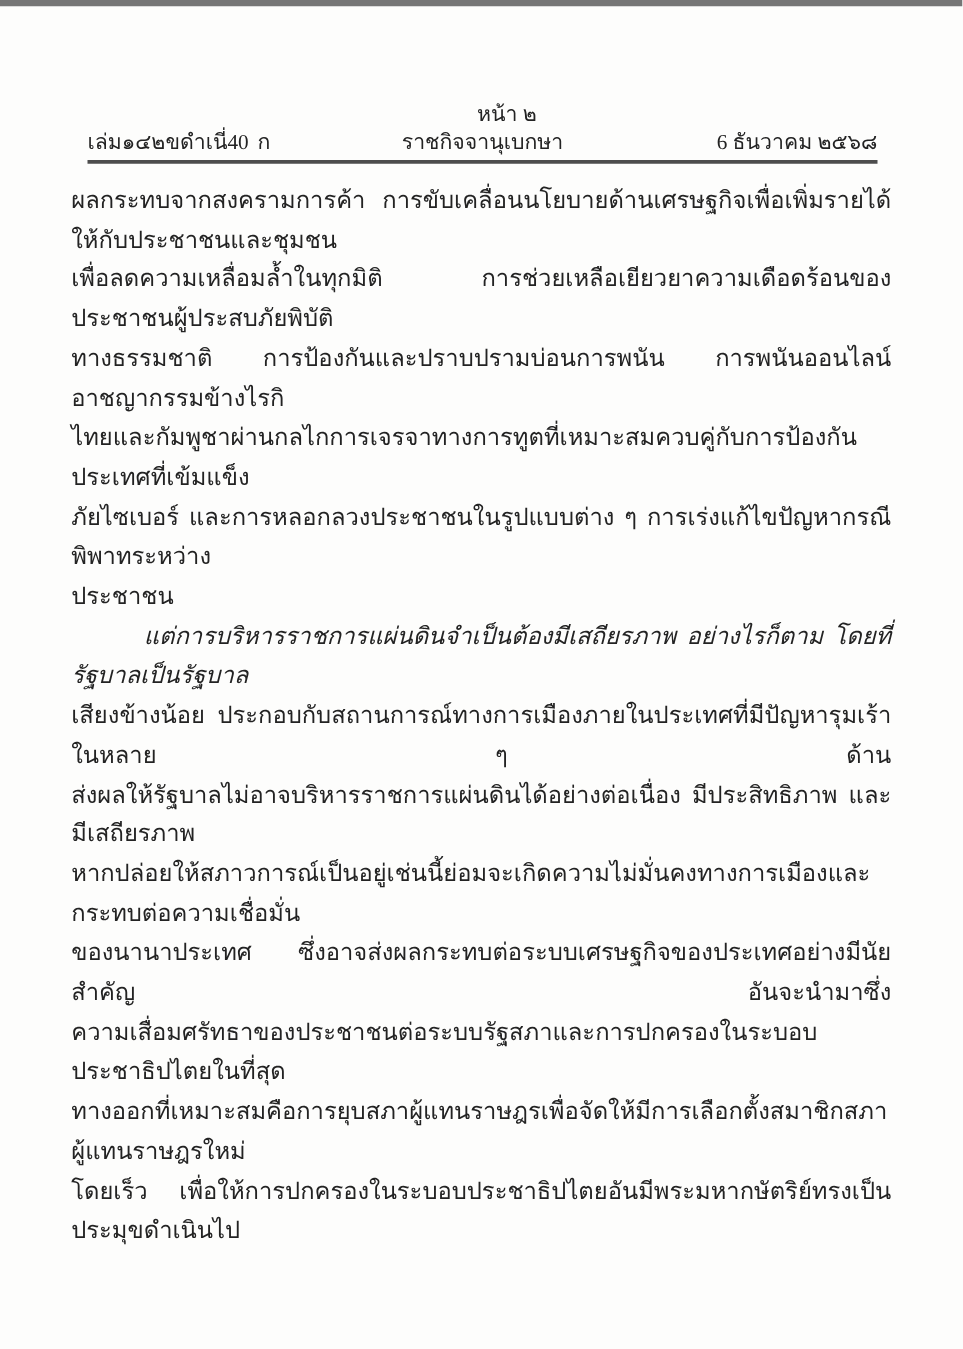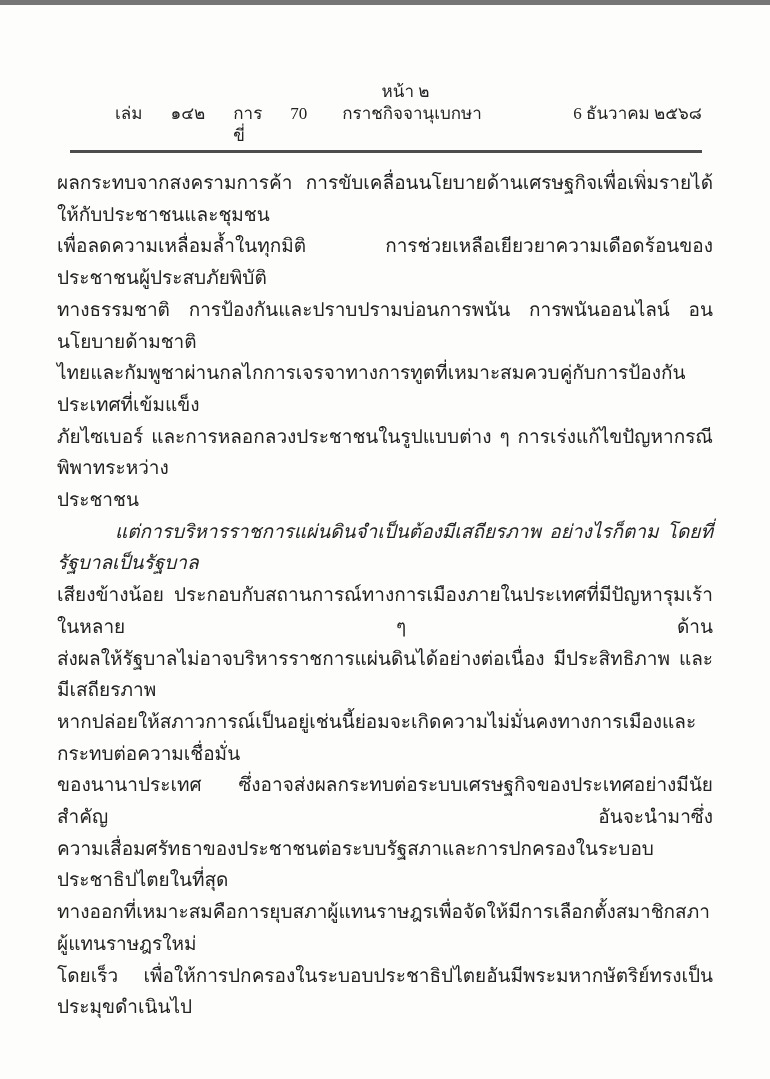--- a/index.html
+++ b/index.html
@@ -23,21 +23,21 @@
     padding-left: 41px;
   }
   .meta-row {
     display: grid;
     grid-template-columns: 1fr auto 1fr;
     align-items: baseline;
     margin: 0 68px 0 70px;
     font-size: 17px;
     line-height: 22px;
   }
-  .issue { display: flex; gap: 28px; justify-self: start; margin-left: 45px; }
+  .issue { display: flex; gap: 0; justify-self: start; }
   .issue .book { margin-left: 7px; }
   .gazette { justify-self: center; }
   .date { justify-self: end; display: flex; gap: 10px; }
   .rule {
     border: 0;
     border-top: 3px solid #4d4d4d;
     margin: 3px 68px 0 70px;
   }
   .doc {
     margin: 14px 57px 0 57px;
@@ -52,34 +52,34 @@
 <body>
 
 <div class="topbar"></div>
 
 <header class="page-header">
   <div class="page-no">หน้า ๒</div>
   <div class="meta-row">
     <div class="issue">
       <span>เล่ม</span>
       <span>๑๔๒</span>
-      <span>การขี่</span>
-      <span>70</span>
+      <span>ขดำเนี่</span>
+      <span>40</span>
       <span class="book">ก</span>
     </div>
     <div class="gazette">ราชกิจจานุเบกษา</div>
     <div class="date">6 ธันวาคม ๒๕๖๘</div>
   </div>
   <hr class="rule">
 </header>
 
 <main class="doc">
     <div class="ln fill">ผลกระทบจากสงครามการค้า การขับเคลื่อนนโยบายด้านเศรษฐกิจเพื่อเพิ่มรายได้ให้กับประชาชนและชุมชน</div>
     <div class="ln fill">เพื่อลดความเหลื่อมล้ำในทุกมิติ การช่วยเหลือเยียวยาความเดือดร้อนของประชาชนผู้ประสบภัยพิบัติ</div>
-    <div class="ln fill">ทางธรรมชาติ การป้องกันและปราบปรามบ่อนการพนัน การพนันออนไลน์ อนนโยบายด้ามชาติ</div>
+    <div class="ln fill">ทางธรรมชาติ การป้องกันและปราบปรามบ่อนการพนัน การพนันออนไลน์ อาชญากรรมข้างไรกิ</div>
     <div class="ln fill">ไทยและกัมพูชาผ่านกลไกการเจรจาทางการทูตที่เหมาะสมควบคู่กับการป้องกันประเทศที่เข้มแข็ง</div>
     <div class="ln fill">ภัยไซเบอร์ และการหลอกลวงประชาชนในรูปแบบต่าง ๆ การเร่งแก้ไขปัญหากรณีพิพาทระหว่าง</div>
     <div class="ln">ประชาชน</div>
     <div class="ln ind fill">แต่การบริหารราชการแผ่นดินจำเป็นต้องมีเสถียรภาพ อย่างไรก็ตาม โดยที่รัฐบาลเป็นรัฐบาล</div>
     <div class="ln fill">เสียงข้างน้อย ประกอบกับสถานการณ์ทางการเมืองภายในประเทศที่มีปัญหารุมเร้าในหลาย ๆ ด้าน</div>
     <div class="ln fill">ส่งผลให้รัฐบาลไม่อาจบริหารราชการแผ่นดินได้อย่างต่อเนื่อง มีประสิทธิภาพ และมีเสถียรภาพ</div>
     <div class="ln fill">หากปล่อยให้สภาวการณ์เป็นอยู่เช่นนี้ย่อมจะเกิดความไม่มั่นคงทางการเมืองและกระทบต่อความเชื่อมั่น</div>
     <div class="ln fill">ของนานาประเทศ ซึ่งอาจส่งผลกระทบต่อระบบเศรษฐกิจของประเทศอย่างมีนัยสำคัญ อันจะนำมาซึ่ง</div>
     <div class="ln fill">ความเสื่อมศรัทธาของประชาชนต่อระบบรัฐสภาและการปกครองในระบอบประชาธิปไตยในที่สุด</div>
     <div class="ln fill">ทางออกที่เหมาะสมคือการยุบสภาผู้แทนราษฎรเพื่อจัดให้มีการเลือกตั้งสมาชิกสภาผู้แทนราษฎรใหม่</div>

